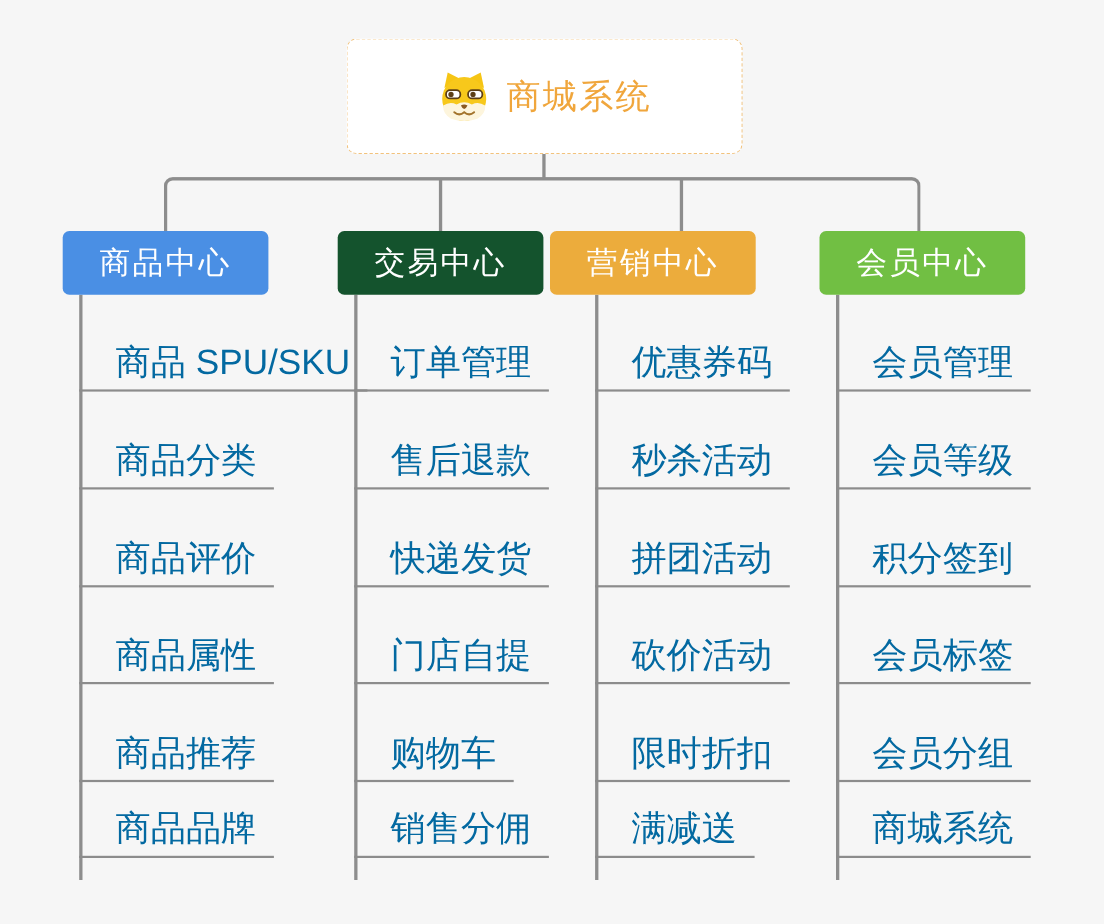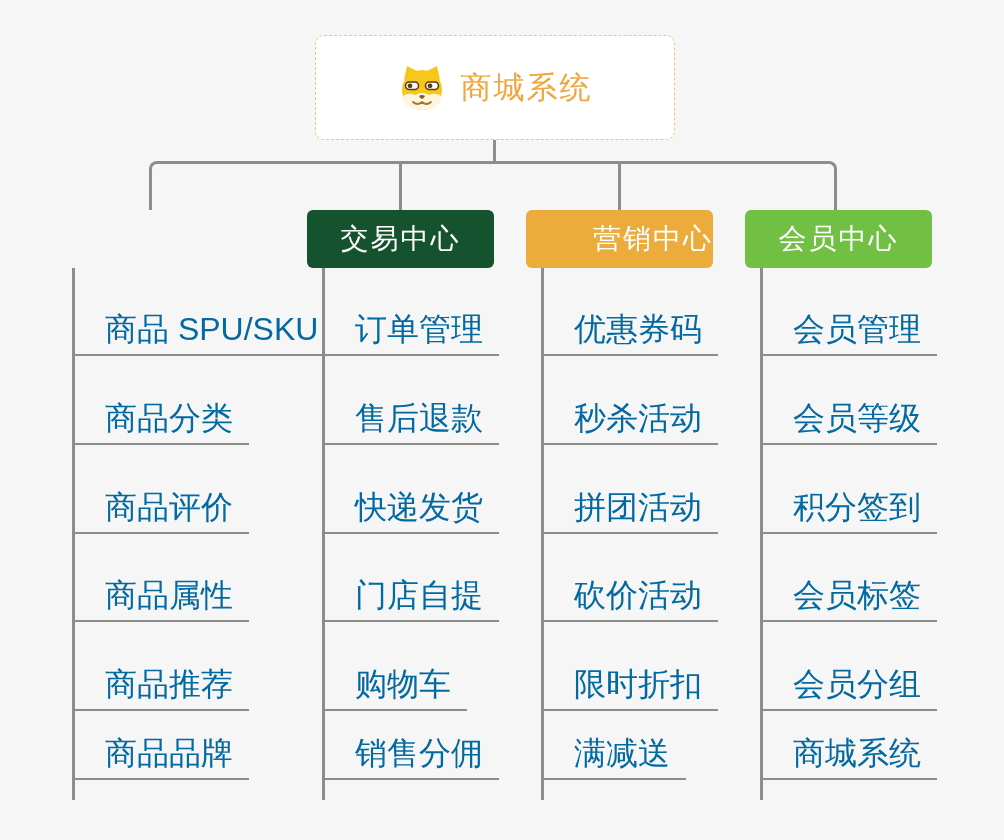--- a/index.html
+++ b/index.html
@@ -62,21 +62,21 @@
     border-radius:6px;
     display:flex;
     align-items:center;
     justify-content:center;
     color:#ffffff;
     font-size:28px;
     letter-spacing:2px;
   }
   .branch-1{left:57px;}
   .branch-2{left:307px;}
-  .branch-3{left:526px;justify-content:flex-end;}
+  .branch-3{left:500px;}
   .branch-4{left:745px;}
   
   .leaf{
     position:absolute;
     display:inline-block;
     white-space:nowrap;
     font-size:32px;
     color:#0369a1;
     line-height:38px;
     padding:0 16px 6px 33px;
@@ -111,20 +111,23 @@
         <rect x="27.5" y="17" width="13" height="7.5" rx="3.7" fill="#ffffff" stroke="#5d3f16" stroke-width="1.6"></rect>
         <circle cx="12" cy="20.8" r="2.4" fill="#5d3f16"></circle>
         <circle cx="32" cy="20.8" r="2.4" fill="#5d3f16"></circle>
         <path d="M21 31 Q24 29 27 31 Q25.7 34 24 34 Q22.3 34 21 31 Z" fill="#8a5a22"></path>
         <path d="M15 37 Q19.5 41 24 37 Q28.5 41 33 37" stroke="#a4752e" stroke-width="1.8" fill="none" stroke-linecap="round"></path>
       </svg>
     </span>
     <span class="root-title">商城系统</span>
   </div>
 
+  <div class="branch branch-1" style="background: rgb(74, 143, 228);">
+    <span>商品中心</span>
+  </div>
   <div class="branch branch-2" style="background: #14532d;">
     <span>交易中心</span>
   </div>
   <div class="branch branch-3" style="background: rgb(236, 172, 60);">
     <span>营销中心</span>
   </div>
   <div class="branch branch-4" style="background: rgb(113, 191, 67);">
     <span>会员中心</span>
   </div>
 

